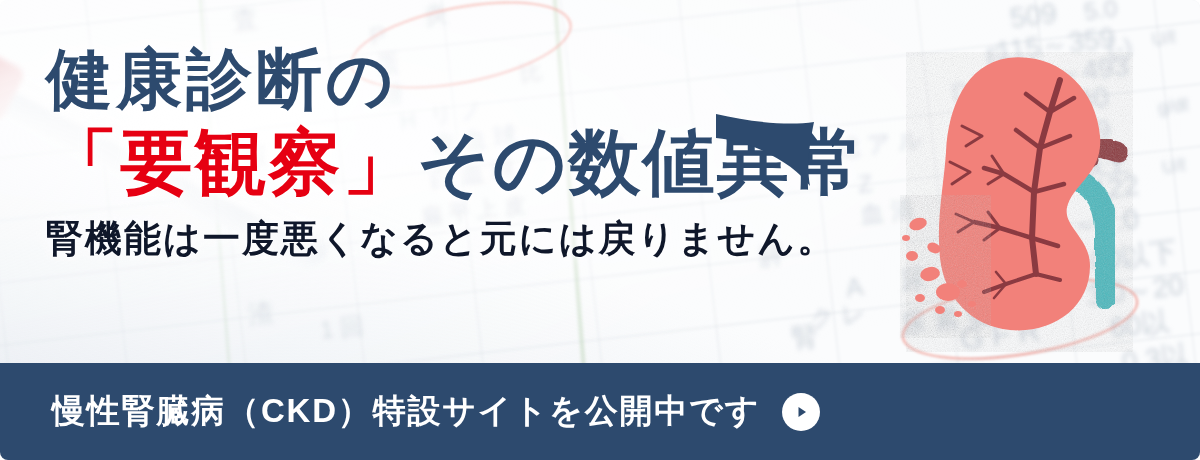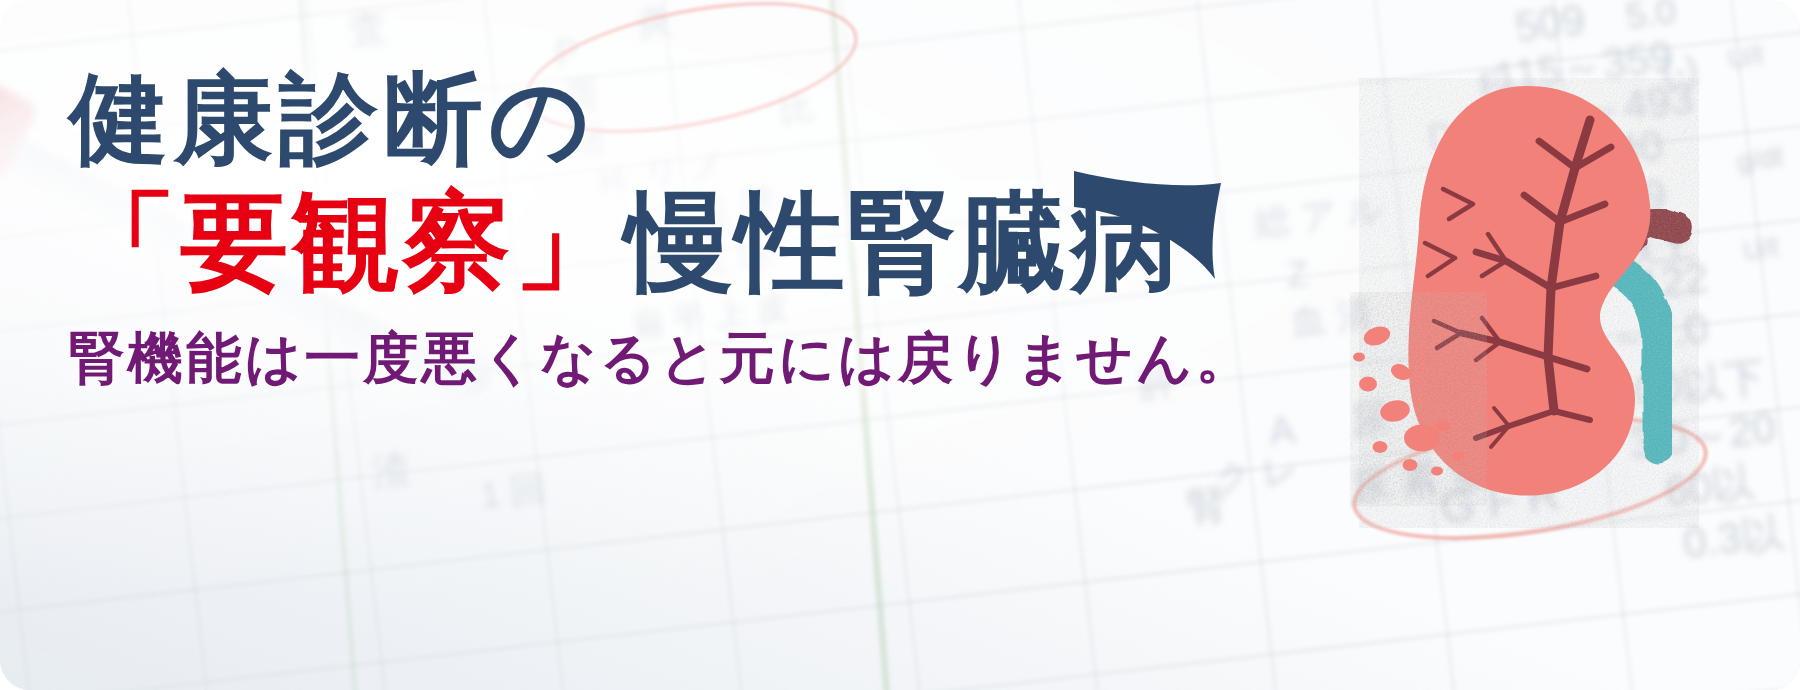--- a/index.html
+++ b/index.html
@@ -1,21 +1,21 @@
 <!DOCTYPE html>
 <html><head>
 <meta charset="utf-8">
 <style>
   html,body{margin:0;padding:0;background:#ffffff;}
   *{box-sizing:border-box;}
 
   .banner{
     position:relative;
     width:1200px;height:460px;
-    border-radius:20px;
+    border-radius:8px;
     overflow:hidden;
     font-family:"Liberation Sans","DejaVu Sans",sans-serif;
     background:#f7f8fa;
   }
 
   
   .bg{position:absolute;inset:0;overflow:hidden;background:
         linear-gradient(118deg,#ffffff 0%,#fdfdfe 38%,#f2f4f7 68%,#eef1f5 100%);}
   .sheet{
     position:absolute;left:-10%;top:-22%;width:128%;height:150%;
@@ -74,21 +74,21 @@
     font-weight:700;
     color:#2d4a6e;
     letter-spacing:.06em;
     line-height:1;
     text-shadow:0 1px 0 rgba(255,255,255,.85), 0 0 14px rgba(255,255,255,.9);
   }
   .h1{font-size:66px;margin:0 0 14px 0;}
   .h2{font-size:72px;margin:0 0 22px 0;letter-spacing:.03em;}
   .red{color:#e60012;}
   .sub{
-    font-size:37px;font-weight:700;color:#701a75;letter-spacing:.055em;
+    font-size:37px;font-weight:700;color:#0f172a;letter-spacing:.055em;
     line-height:1;margin:0;
     text-shadow:0 1px 0 rgba(255,255,255,.85),0 0 12px rgba(255,255,255,.9);
   }
 
   
   .bubble-wrap{position:absolute;left:474px;top:50px;width:452px;height:150px;}
   .bubble{
     position:absolute;left:0;top:0;width:440px;height:92px;
     background:#2d4a6e;border-radius:50%/50%;
     display:flex;align-items:center;justify-content:center;
@@ -251,24 +251,32 @@
         <ellipse cx="40" cy="258" rx="5" ry="4"></ellipse>
         <ellipse cx="58" cy="262" rx="4" ry="3"></ellipse>
         <ellipse cx="6" cy="186" rx="4" ry="3"></ellipse>
         <ellipse cx="72" cy="252" rx="4" ry="3"></ellipse>
       </g>
     </svg>
   </div>
 
   <div class="copy">
     <div class="h-line h1">健康診断の</div>
-    <div class="h-line h2"><span class="red">「要観察」</span><span>慢性腎臓病</span></div>
+    <div class="h-line h2"><span class="red">「要観察」</span><span>その数値異常</span></div>
     <div class="sub">腎機能は一度悪くなると元には戻りません。</div>
   </div>
 
   <div class="bubble-wrap">
     <svg class="bubble-tail" viewBox="0 0 130 85" aria-hidden="true">
       <path d="M6 2 C40 10 78 14 104 10 C100 30 96 52 100 74 C84 52 46 30 6 26 Z" fill="#2d4a6e"></path>
     </svg>
   </div>
 
+  <div class="cta">
+    <span class="cta-text">慢性腎臓病（CKD）特設サイトを公開中です</span>
+    <span class="play">
+      <svg viewBox="0 0 24 24" width="20" height="20" aria-hidden="true">
+        <path d="M9 6 L18 12 L9 18 Z" fill="#2d4a6e"></path>
+      </svg>
+    </span>
+  </div>
 
 </div>
 
 </body></html>

